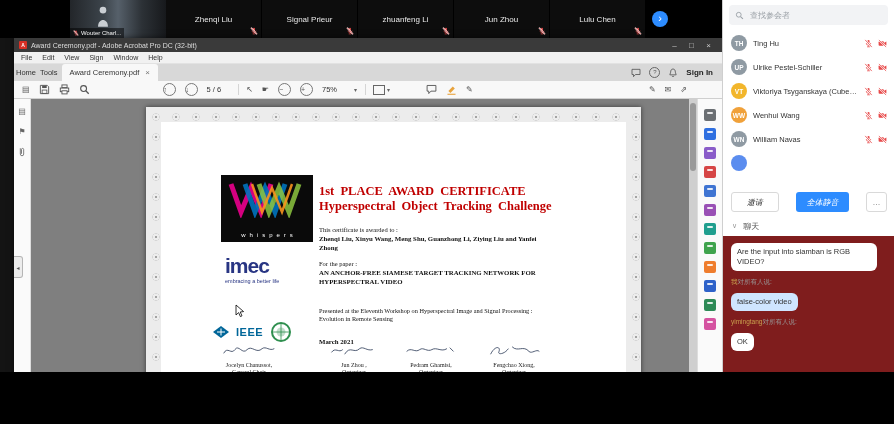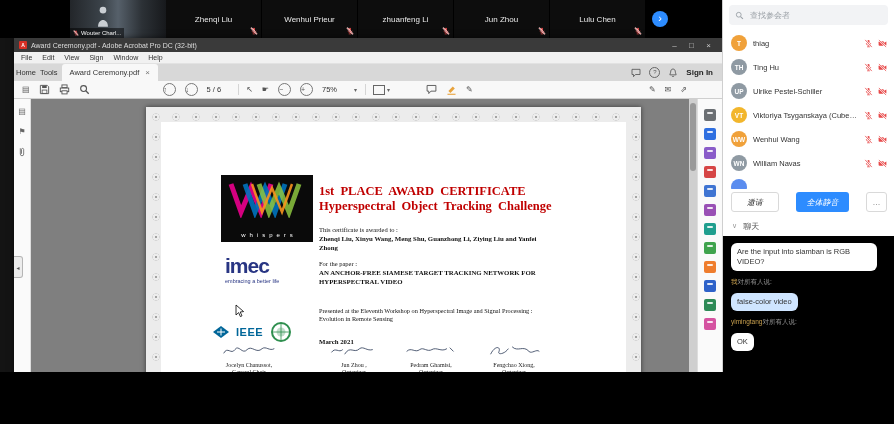--- a/index.html
+++ b/index.html
@@ -119,21 +119,21 @@
   .btnrow{position:absolute;left:0;top:192px;width:172px;display:flex;align-items:center;gap:17px;
           padding:0 8px;box-sizing:border-box;font-style:italic;}
   .btn{height:20px;border-radius:3px;display:flex;align-items:center;justify-content:center;
        font-size:8px;cursor:pointer;box-sizing:border-box;}
   .btn-invite{width:56px;border:1px solid #d9d9d9;color:#333;background:#fff;}
   .btn-mute{width:64px;background:#2d8cff;color:#fff;}
   .btn-more{width:24px;border:1px solid #d9d9d9;color:#666;background:#fff;}
   .chathead{position:absolute;left:0;top:218px;width:172px;height:16px;display:flex;align-items:center;
             gap:6px;padding:0 9px;box-sizing:border-box;font-size:8px;color:#555;}
   .chev{font-size:7px;color:#999;}
-  .chatbody{position:absolute;left:0;top:236px;width:172px;height:149px;background:#000000;
+  .chatbody{position:absolute;left:0;top:236px;width:172px;height:149px;background:#7f1d1d;
             padding:7px 8px;box-sizing:border-box;overflow:hidden;}
   .bubble{background:#fff;border-radius:6px;padding:4px 6px;font-size:7.5px;line-height:10px;color:#333;
           display:inline-block;max-width:134px;}
   .bubble.blue{background:#cfe5ff;}
   .senderline{font-size:6.5px;color:#999;margin:7px 0 3px;}
   .sender{color:#c9a04e;}
   .sendrow{position:absolute;left:0;top:387px;width:172px;height:16px;display:flex;align-items:center;
            gap:4px;padding:0 8px;box-sizing:border-box;font-size:7px;color:#888;}
   .sendto{color:#333;cursor:pointer;} .scaret{font-size:6px;color:#888;}
   .filebtn{margin-left:auto;display:flex;align-items:center;gap:3px;color:#333;cursor:pointer;}
@@ -212,21 +212,21 @@
       </div>
     </div>
     <div class="tiles">
       <div class="ptile">
         <span class="tname">Zhenqi Liu</span>
         <svg class="tilemic ico-red" width="8" height="8">
             <use href="#mic-off"></use>
           </svg>
       </div>
       <div class="ptile">
-        <span class="tname">Wenhui Prieur</span>
+        <span class="tname">Signal Prieur</span>
         <svg class="tilemic ico-red" width="8" height="8">
             <use href="#mic-off"></use>
           </svg>
       </div>
       <div class="ptile">
         <span class="tname">zhuanfeng Li</span>
         <svg class="tilemic ico-red" width="8" height="8">
             <use href="#mic-off"></use>
           </svg>
       </div>
@@ -460,32 +460,20 @@
   <div class="panel">
     <div class="search">
       <svg width="9" height="9" style="color:#9aa0a6;flex:0 0 9px">
           <use href="#mag"></use>
         </svg>
       <input placeholder="查找参会者" style="">
     </div>
 
     <div class="plist">
       <div class="prow">
-        <span class="avatar" style="background-color: rgb(240, 161, 58);">T</span>
-        <span class="pname">thiag</span>
-        <span class="picos">
-          <svg class="ico-red" width="9" height="9">
-              <use href="#mic-off"></use>
-            </svg>
-          <svg class="ico-red" width="9" height="9">
-              <use href="#cam-off"></use>
-            </svg>
-        </span>
-      </div>
-      <div class="prow">
         <span class="avatar" style="background-color: rgb(143, 154, 163);">TH</span>
         <span class="pname">Ting Hu</span>
         <span class="picos">
           <svg class="ico-red" width="9" height="9">
               <use href="#mic-off"></use>
             </svg>
           <svg class="ico-red" width="9" height="9">
               <use href="#cam-off"></use>
             </svg>
         </span>

